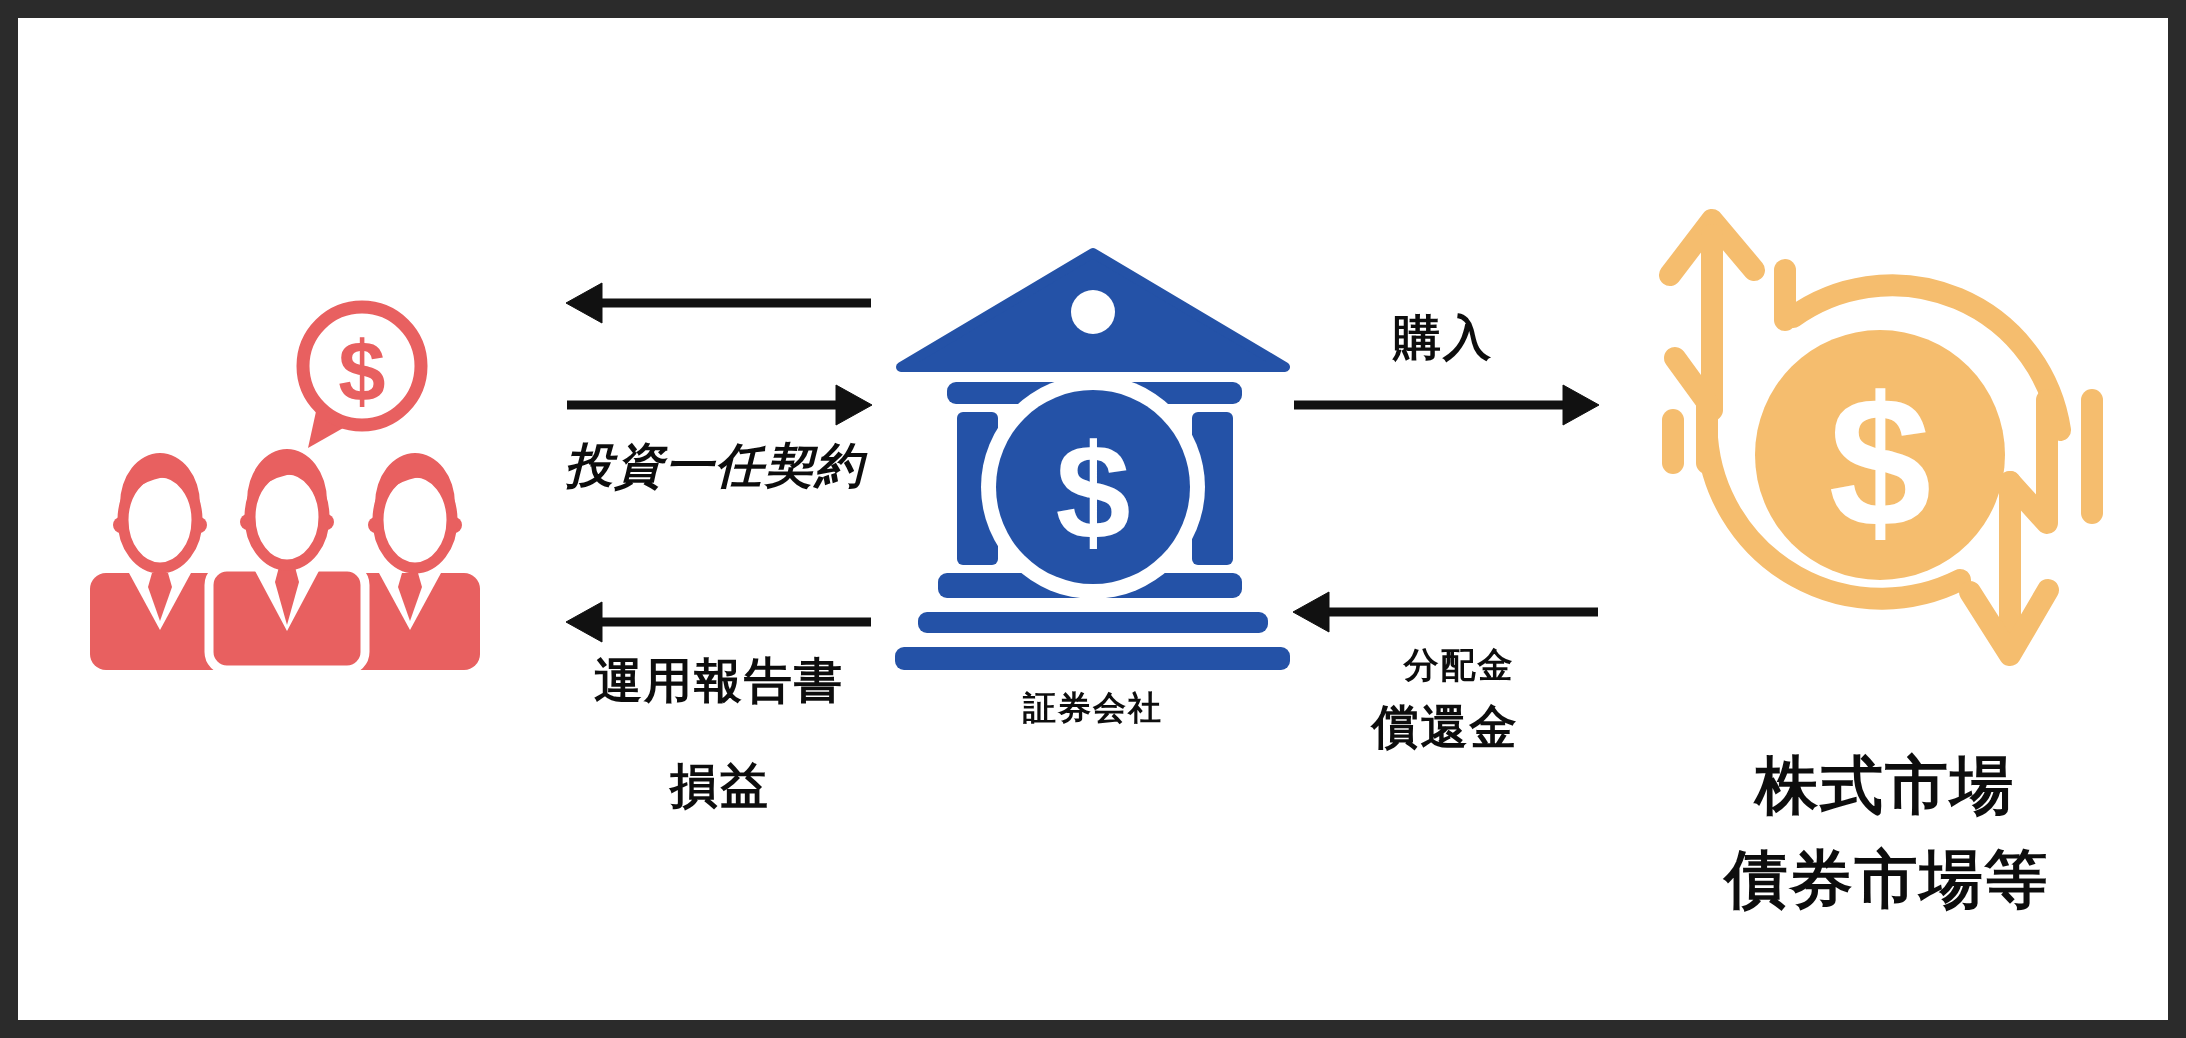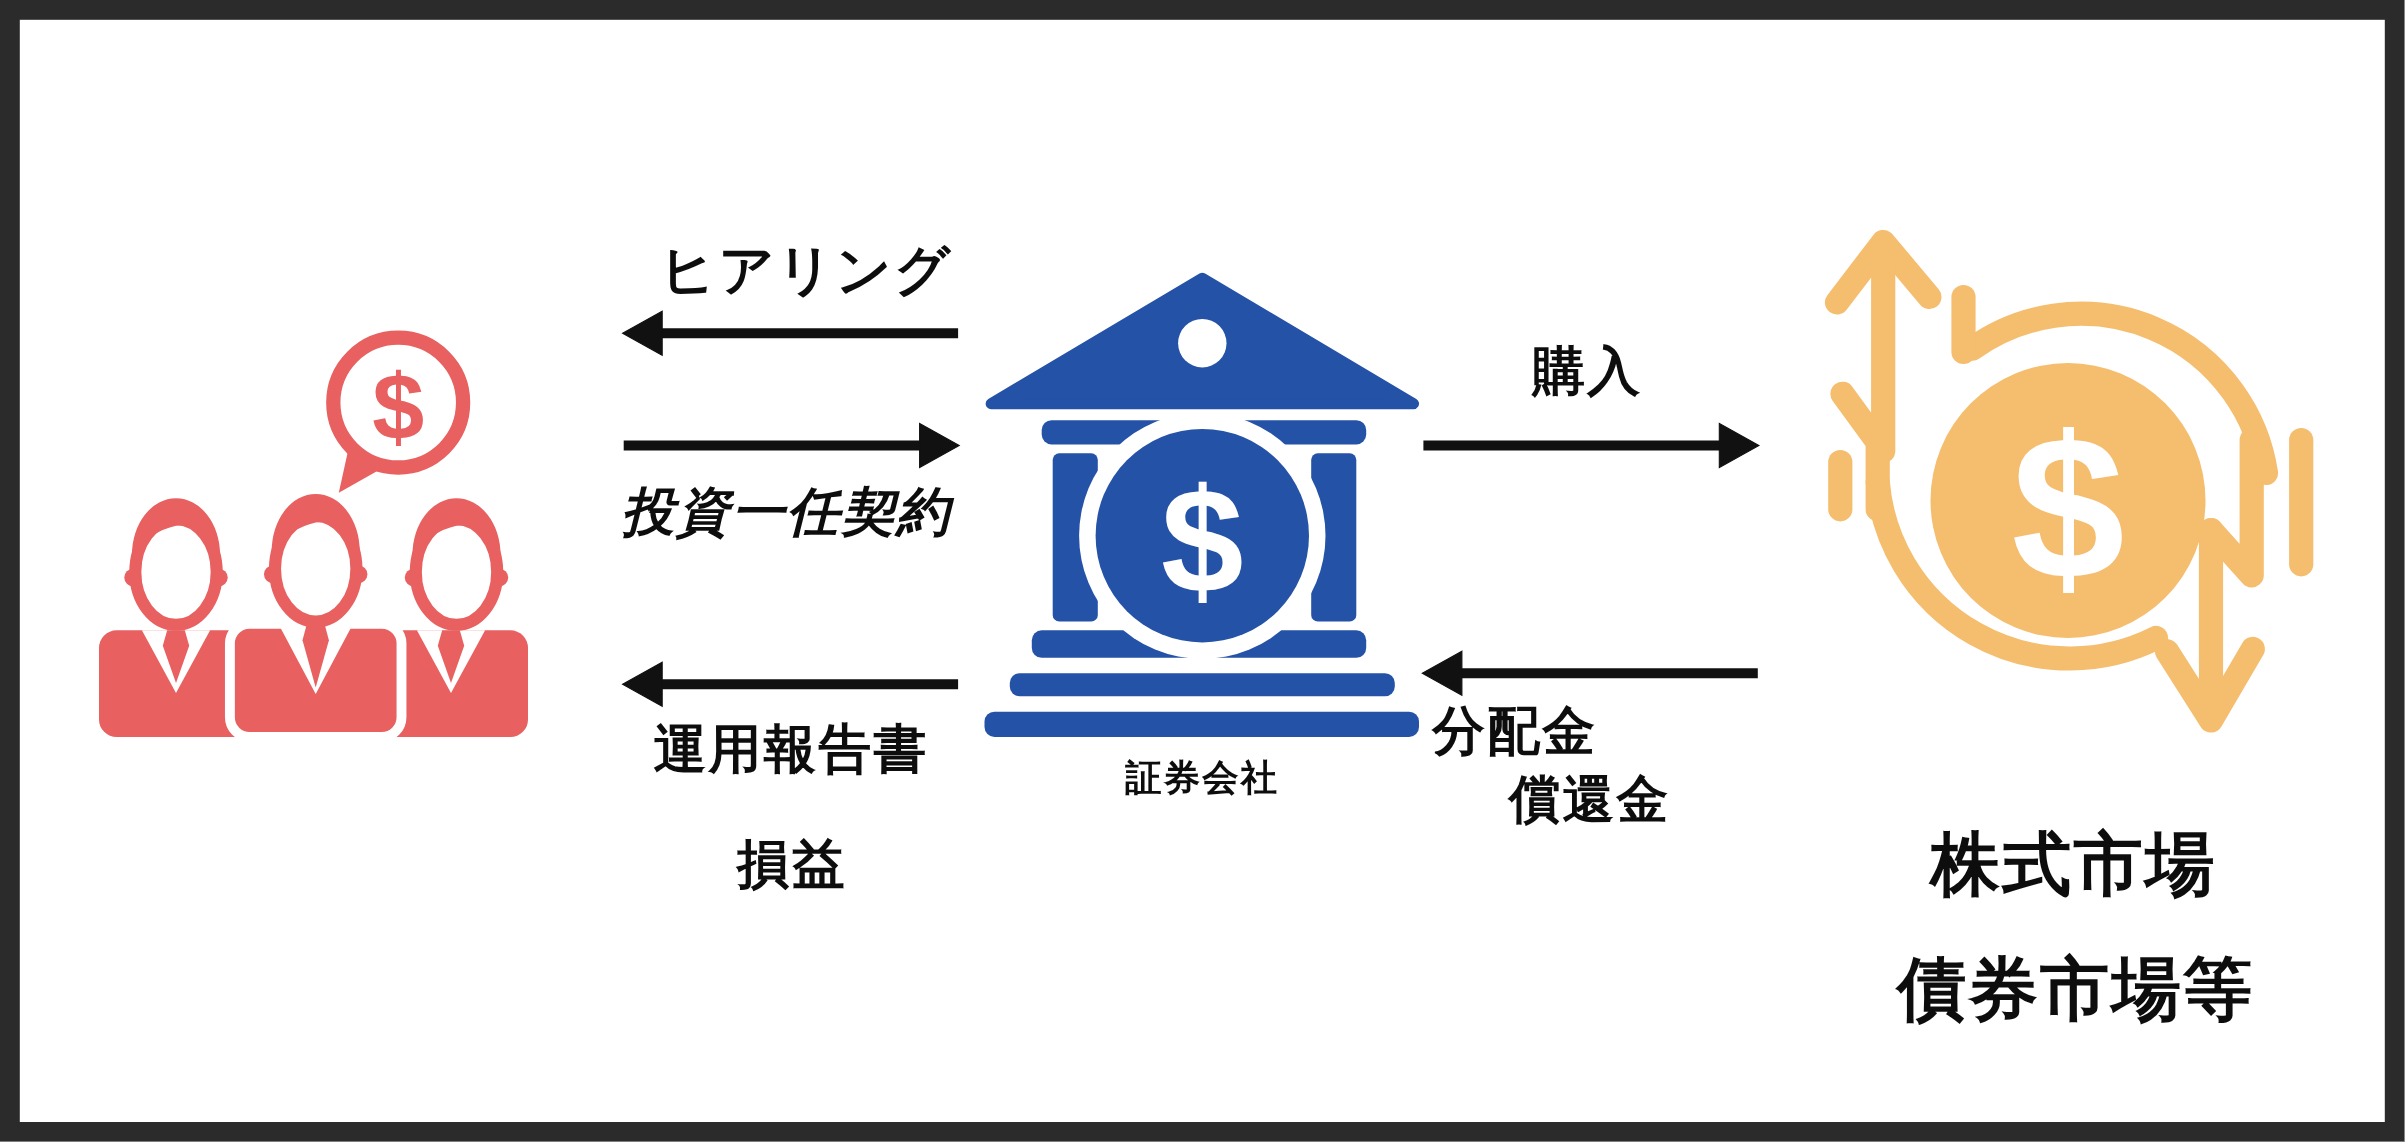--- a/index.html
+++ b/index.html
@@ -128,30 +128,29 @@
   <svg class="arrow" style="left:1290px;top:381px;" width="312" height="48" viewBox="0 0 312 48">
     <line class="arrow-ink" x1="4" y1="24" x2="282" y2="24" stroke-width="9"></line>
     <polygon class="arrow-ink" points="309,24 273,4 273,44"></polygon>
   </svg>
 
   <svg class="arrow" style="left:1290px;top:588px;" width="312" height="48" viewBox="0 0 312 48">
     <line class="arrow-ink" x1="30" y1="24" x2="308" y2="24" stroke-width="9"></line>
     <polygon class="arrow-ink" points="3,24 39,4 39,44"></polygon>
   </svg>
 
-  <div class="label" style="left:733px;top:246px;font-size:50px;">ヒアリング</div>
 
   <div class="label" style="left:715px;top:466px;font-size:48px;font-style:italic;">投資一任契約</div>
 
   <div class="label" style="left:719px;top:681px;font-size:48px;">運用報告書</div>
   <div class="label" style="left:720px;top:786px;font-size:48px;">損益</div>
 
   <div class="label" style="left:1443px;top:338px;font-size:48px;">購入</div>
 
-  <div class="label" style="left:1377px;top:665px;font-size:48px;">分配金</div>
+  <div class="label" style="left:1459px;top:665px;font-size:35px;">分配金</div>
   <div class="label" style="left:1445px;top:727px;font-size:47px;text-align:center;">償還金</div>
 
 
   <div class="label" style="left:1093px;top:708px;font-size:33px;">証券会社</div>
 
   <div class="label" style="left:1885px;top:786px;font-size:63px;text-align:center;">株式市場</div>
-  <div class="label" style="left:1887px;top:900px;font-size:63px;">債券市場等</div>
+  <div class="label" style="left:1887px;top:880px;font-size:63px;">債券市場等</div>
 </div>
 
 </body></html>

